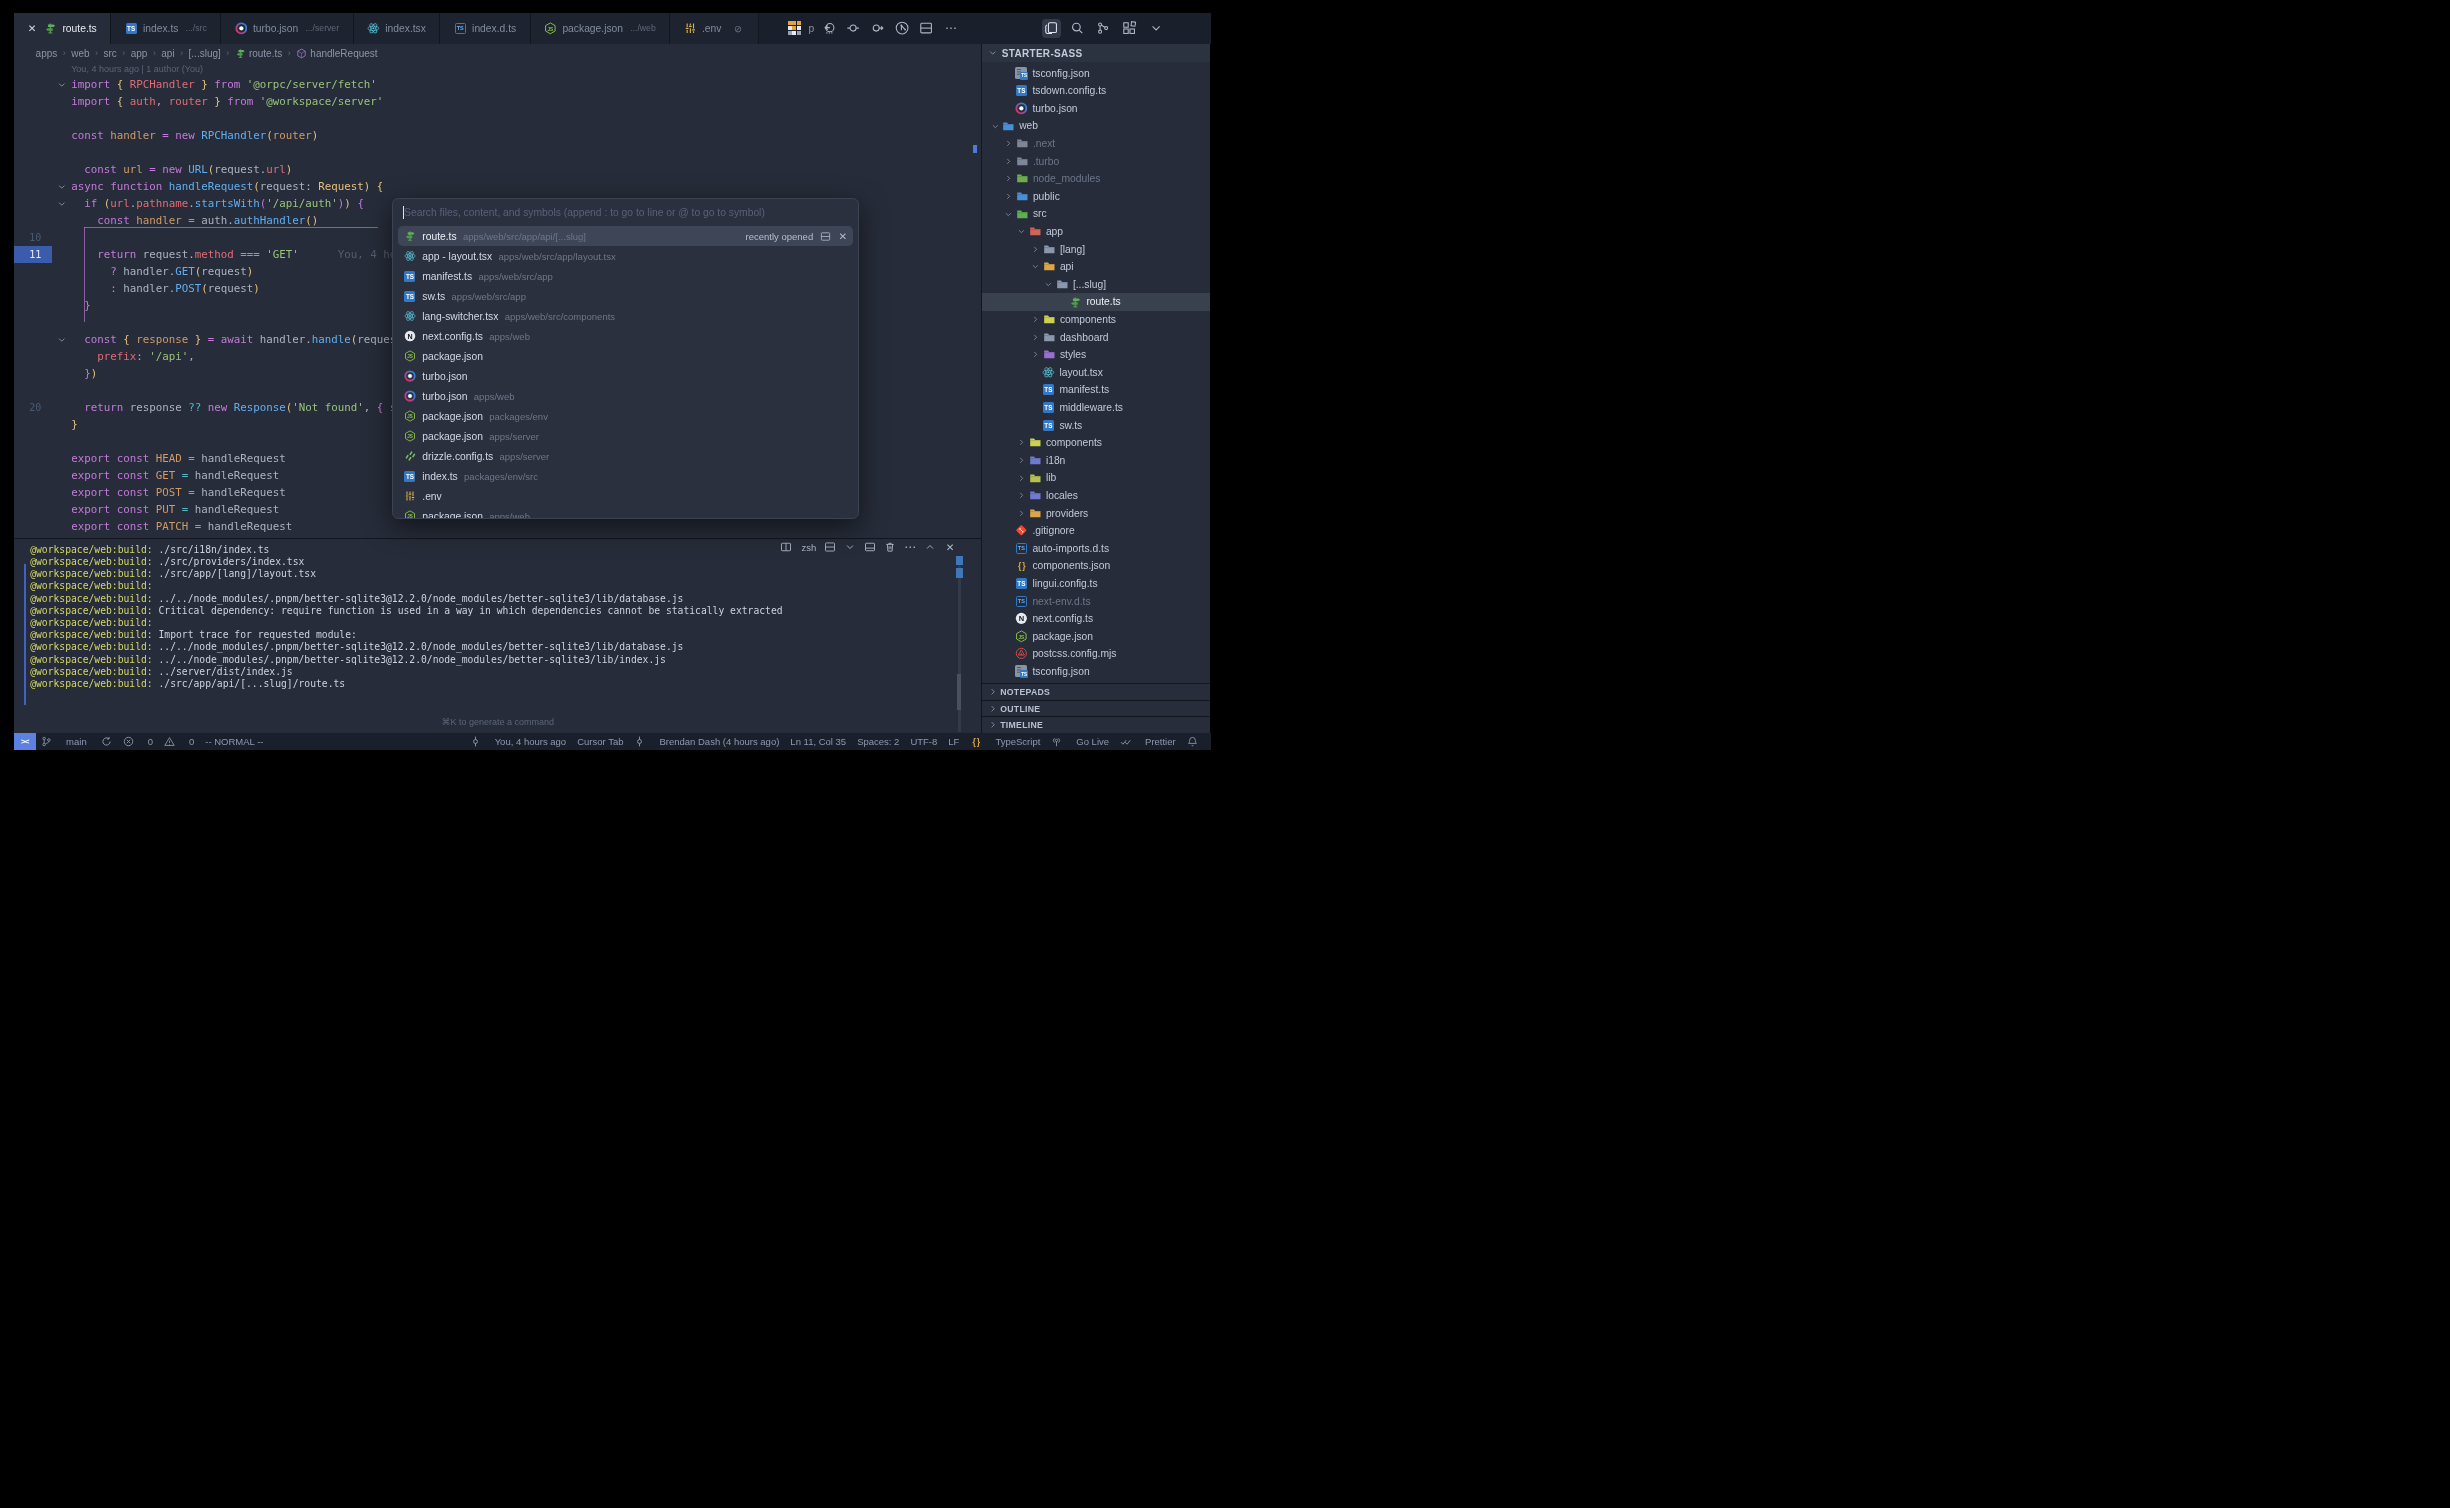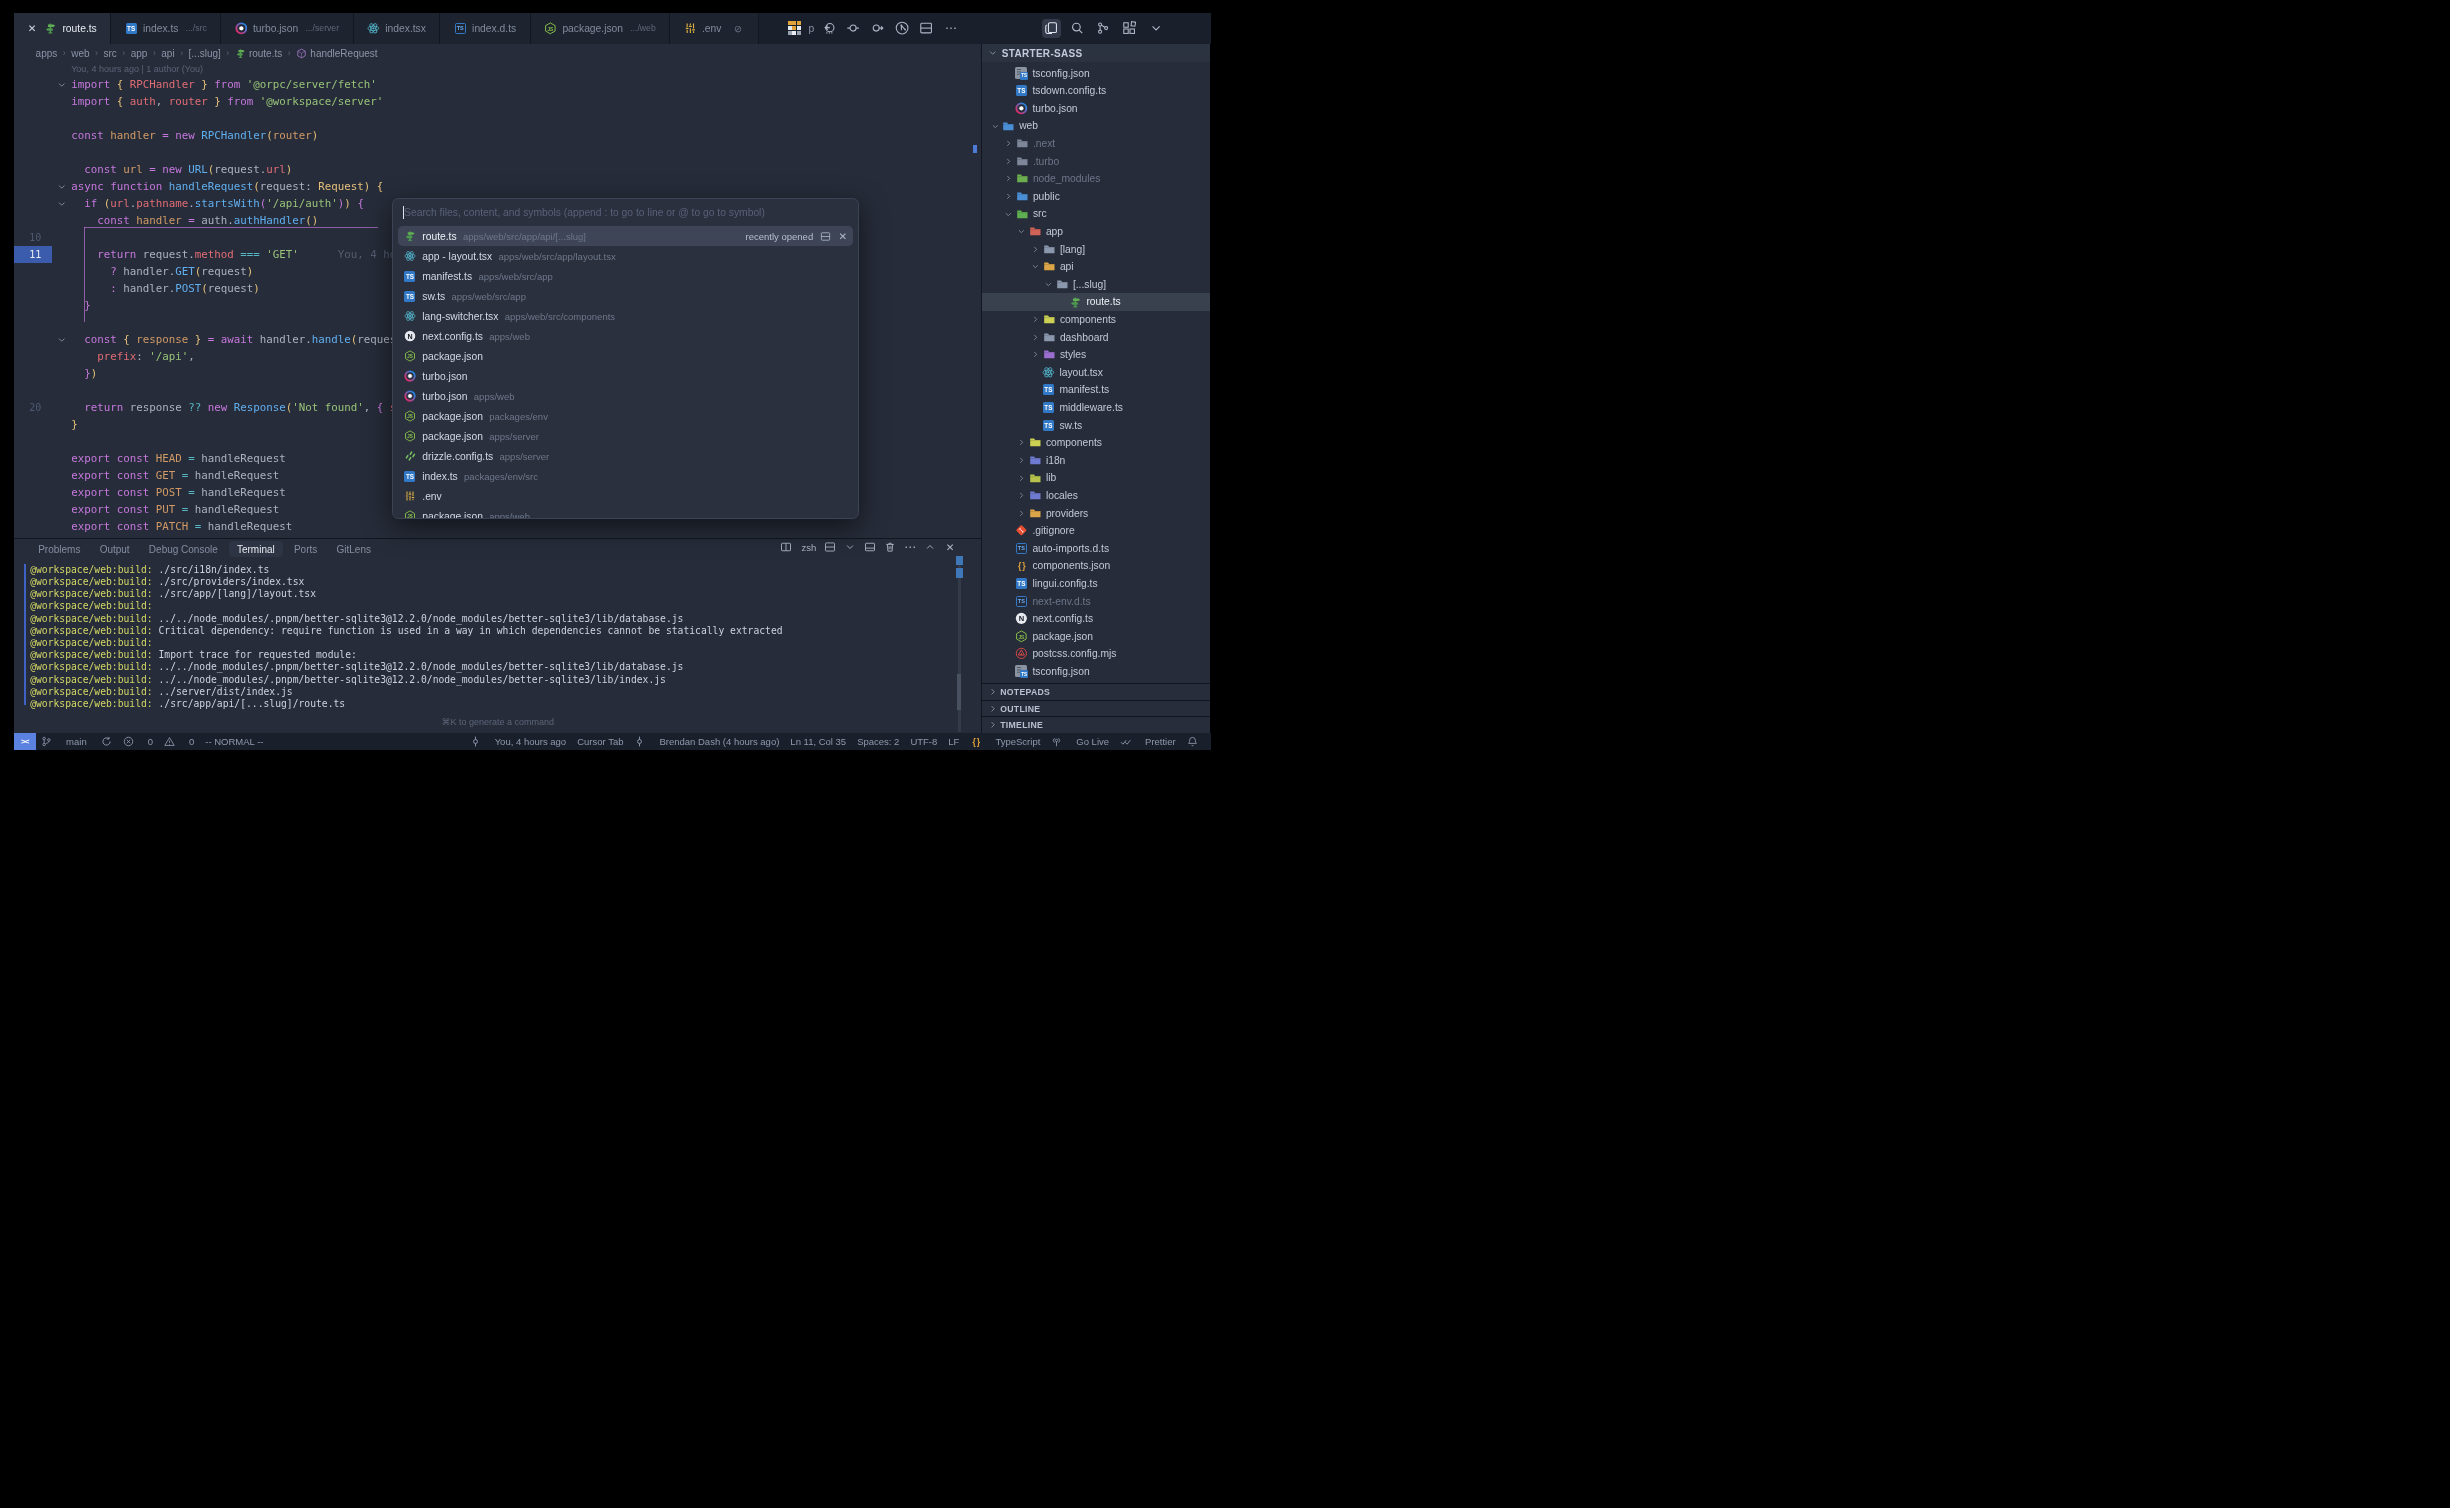--- a/index.html
+++ b/index.html
@@ -412,28 +412,20 @@
       <div class="cl"><span class="gut"></span><span class="fold"></span><span><span class="tk-k">export const </span><span class="tk-o">POST</span><span class="tk-c"> = </span><span class="tk-w">handleRequest</span></span></div>
       <div class="cl"><span class="gut"></span><span class="fold"></span><span><span class="tk-k">export const </span><span class="tk-o">PUT</span><span class="tk-c"> = </span><span class="tk-w">handleRequest</span></span></div>
       <div class="cl"><span class="gut"></span><span class="fold"></span><span><span class="tk-k">export const </span><span class="tk-o">PATCH</span><span class="tk-c"> = </span><span class="tk-w">handleRequest</span></span></div>
     </div>
   <div class="abs guide-h"></div>
   <div class="abs guide-v"></div>
   <div class="abs ovr-mark"></div>
 </div>
 
 <div id="terminal" class="abs">
-  <div id="term-tabs">
-      <span class="tt">Problems</span>
-      <span class="tt">Output</span>
-      <span class="tt">Debug Console</span>
-      <span class="tt active">Terminal</span>
-      <span class="tt">Ports</span>
-      <span class="tt">GitLens</span>
-    </div>
   <div id="term-tools">
       <span class="icon">
         <svg viewBox="0 0 16 16" fill="none" stroke="#aeb7c7" stroke-width="1.2">
           <rect x="2" y="3" width="12" height="10" rx="1"></rect>
           <path d="M8 3v10"></path>
         </svg>
       </span>
       <span class="shell">zsh</span>
       <span class="icon">
         <svg viewBox="0 0 16 16" fill="none" stroke="#aeb7c7" stroke-width="1.2">

